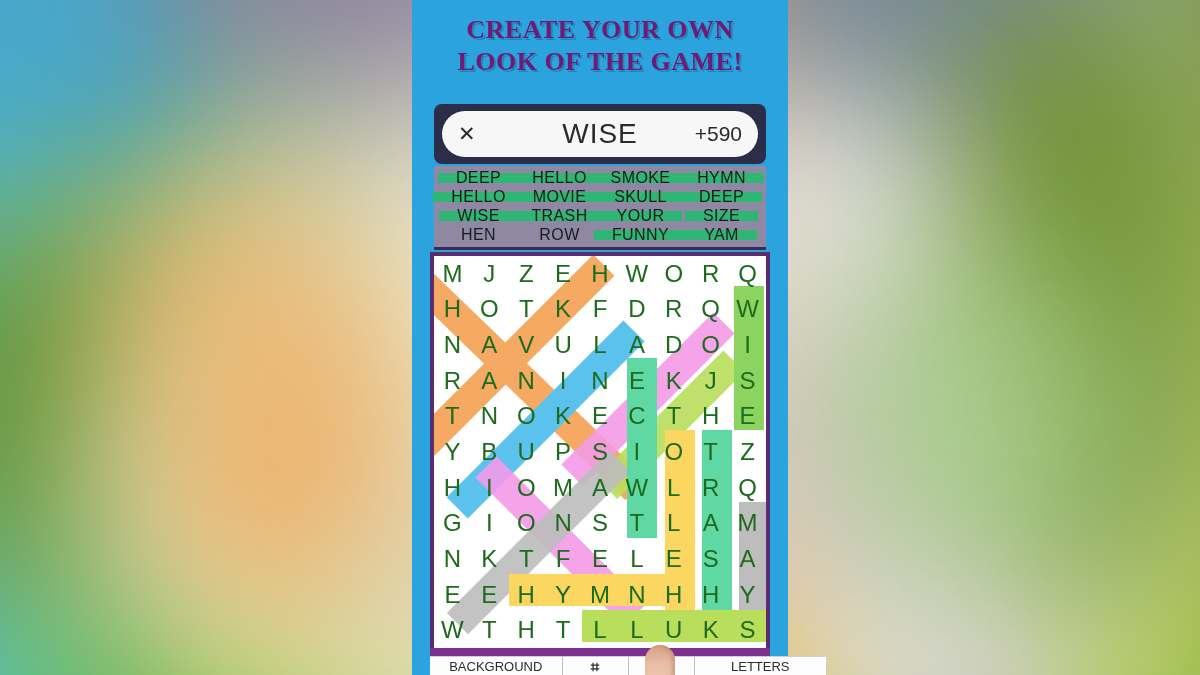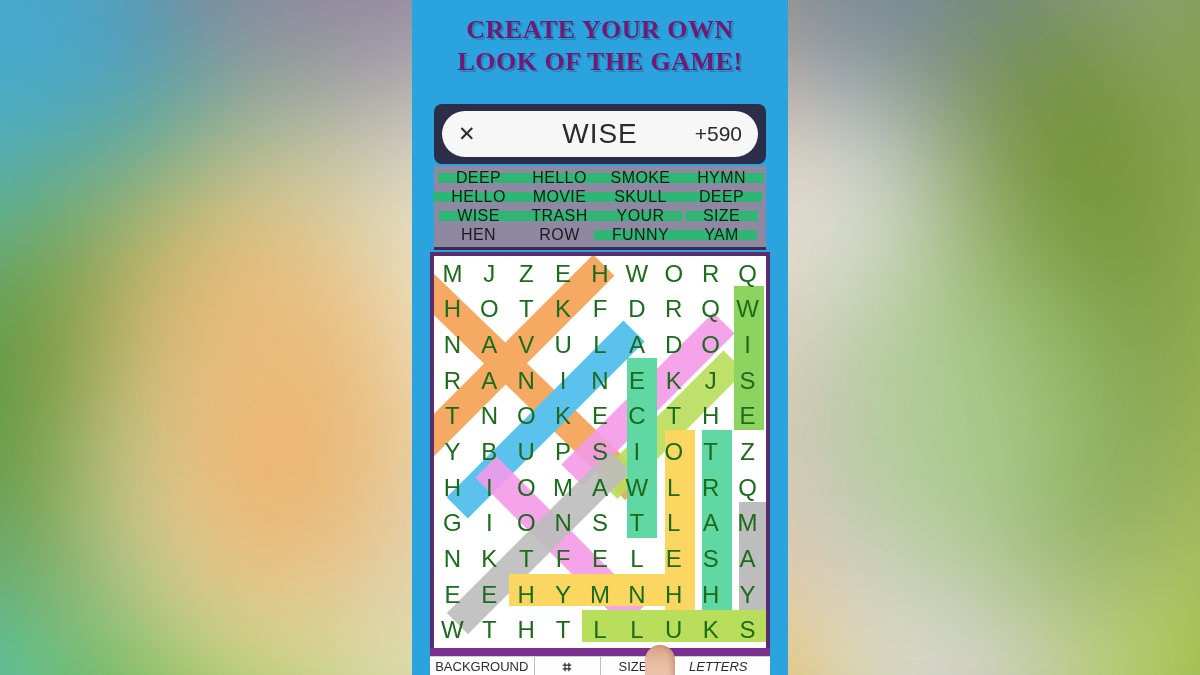--- a/index.html
+++ b/index.html
@@ -162,34 +162,34 @@
     display: flex; align-items: center; justify-content: center;
     font-family: "Liberation Sans", sans-serif;
     font-size: 24px;
     color: #1d6b1d;
     line-height: 1;
   }
 
   
   .toolbar {
     position: absolute; left: 430px; top: 656px;
-    width: 340px; height: 19px;
+    width: 396px; height: 19px;
     background: #fdfdfd;
     display: flex; align-items: center;
     border-top: 1px solid #cfcfcf;
   }
   .tb-item {
     flex: 1; text-align: center;
     font-size: 13px; color: #2c2c2c;
     font-family: "Liberation Sans", sans-serif;
     border-right: 1px solid #bdbdbd;
     line-height: 19px;
     white-space: nowrap;
   }
-  .tb-item:last-child { border-right: none; font-style: italic; }
+  .tb-item:last-child { border-right: none; }
   .tb-item.narrow { flex: 0 0 66px; }
   .tb-hash { font-size: 15px; font-weight: bold; }
 
   .purple-strip {
     position: absolute; left: 430px; top: 648px;
     width: 340px; height: 8px;
     background: #7b2f8f;
   }
 
   .finger {

